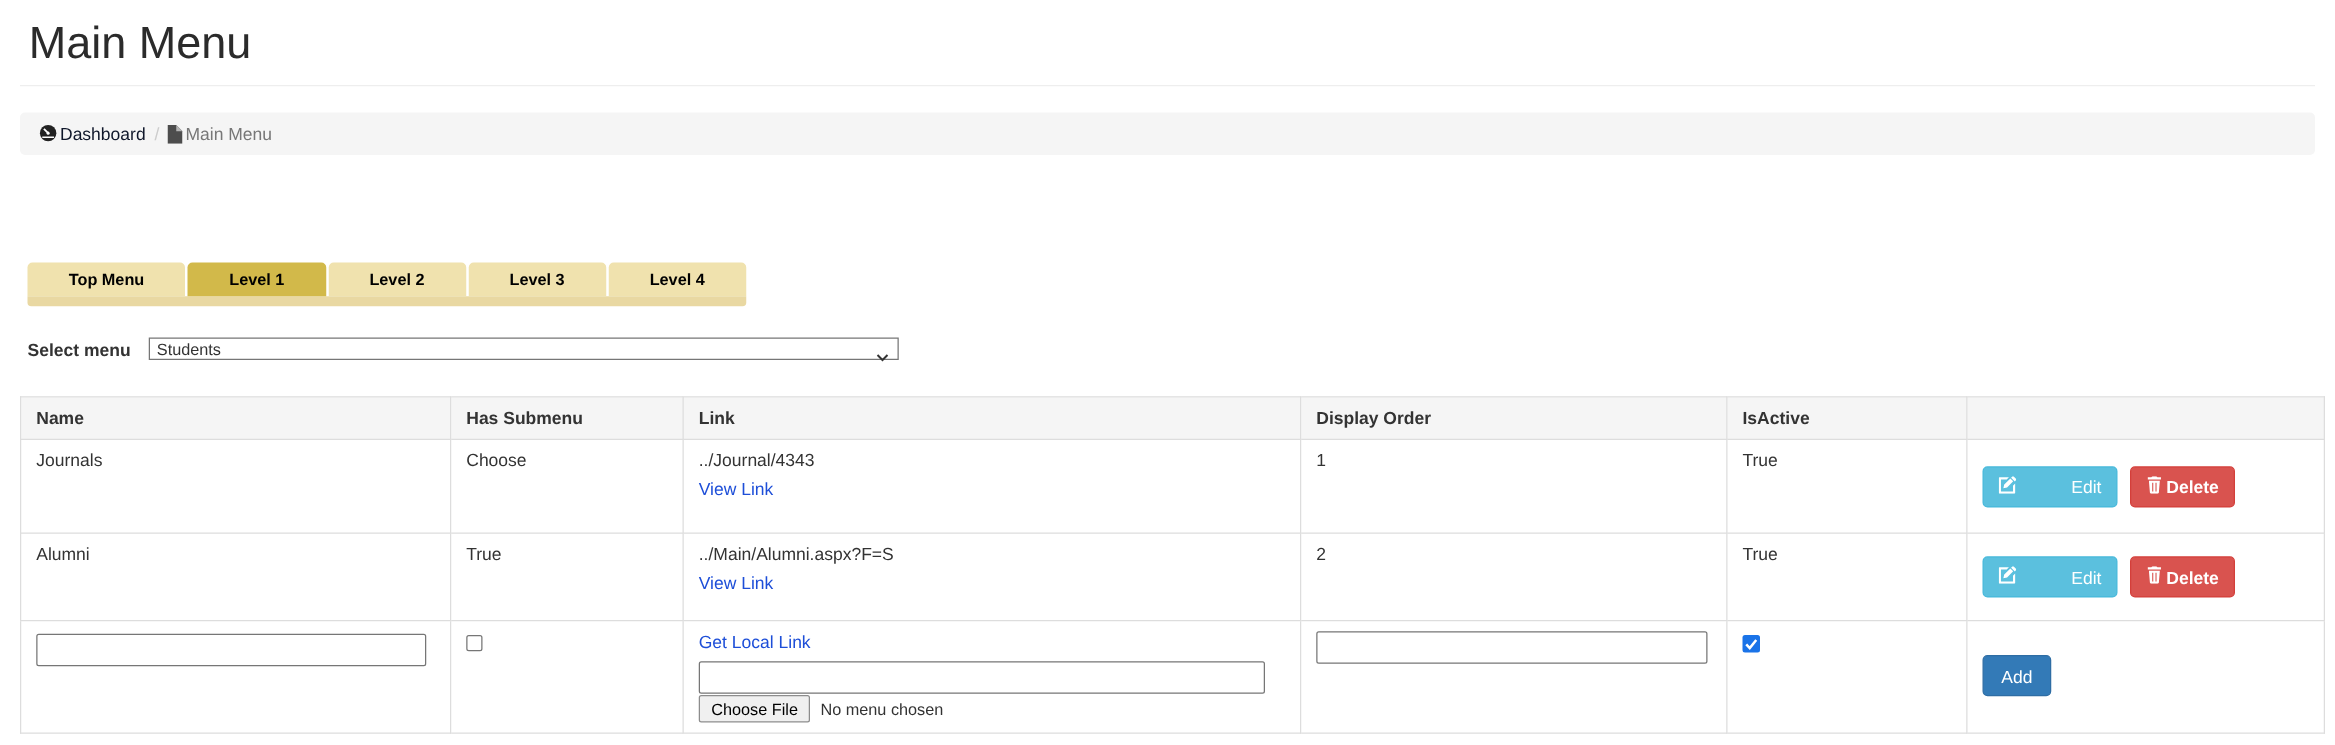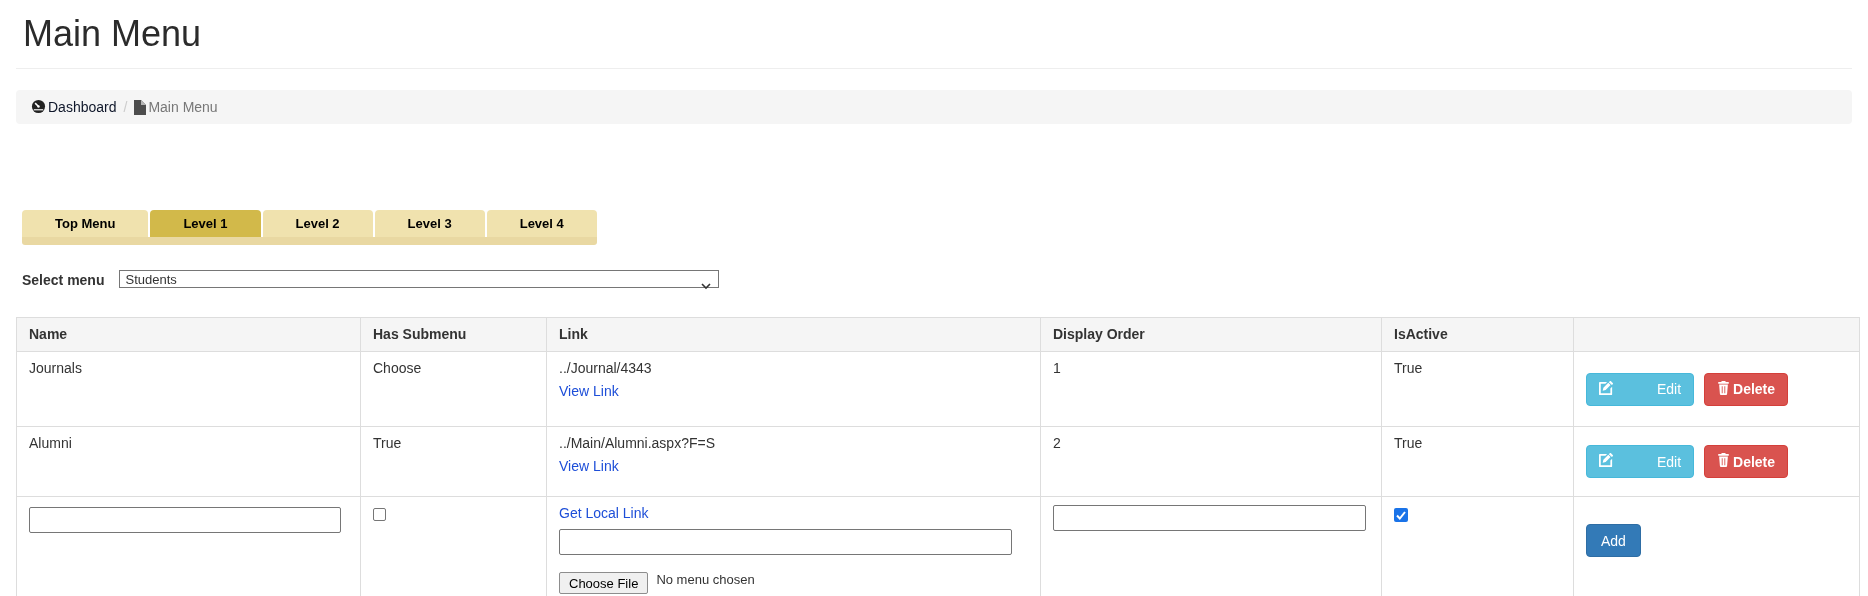--- a/index.html
+++ b/index.html
@@ -72,21 +72,21 @@
   
   input.txt {
     border:1px solid #767676; border-radius:2px; background:#fff;
     height:26px; padding:0 6px; font-size:13px; font-family:"Liberation Sans", sans-serif; outline:none;
   }
   .name-input { width:312px; margin-top:2px; }
   .link-input { width:453px; margin-top:8px; display:block; }
   .order-input { width:313px; }
   .cb { width:13px; height:13px; border:1px solid #767676; border-radius:2px; background:#fff; margin-top:3px; cursor:pointer; }
   .cb.checked { width:14px; height:14px; border:none; background:#1a73e8; display:flex; align-items:center; justify-content:center; }
-  .file-row { display:flex; align-items:flex-start; margin-top:17px; }
+  .file-row { display:flex; align-items:center; margin-top:1px; }
   .file-btn {
     height:22px; padding:0 9px; font-size:13px; color:#000;
     background:#f0f0f0; border:1px solid #8d8d8d; border-radius:2px; cursor:pointer;
     font-family:"Liberation Sans", sans-serif;
   }
   .file-status { margin-left:8px; font-size:13px; color:#333; }
 </style>
 </head>
 <body>
 

